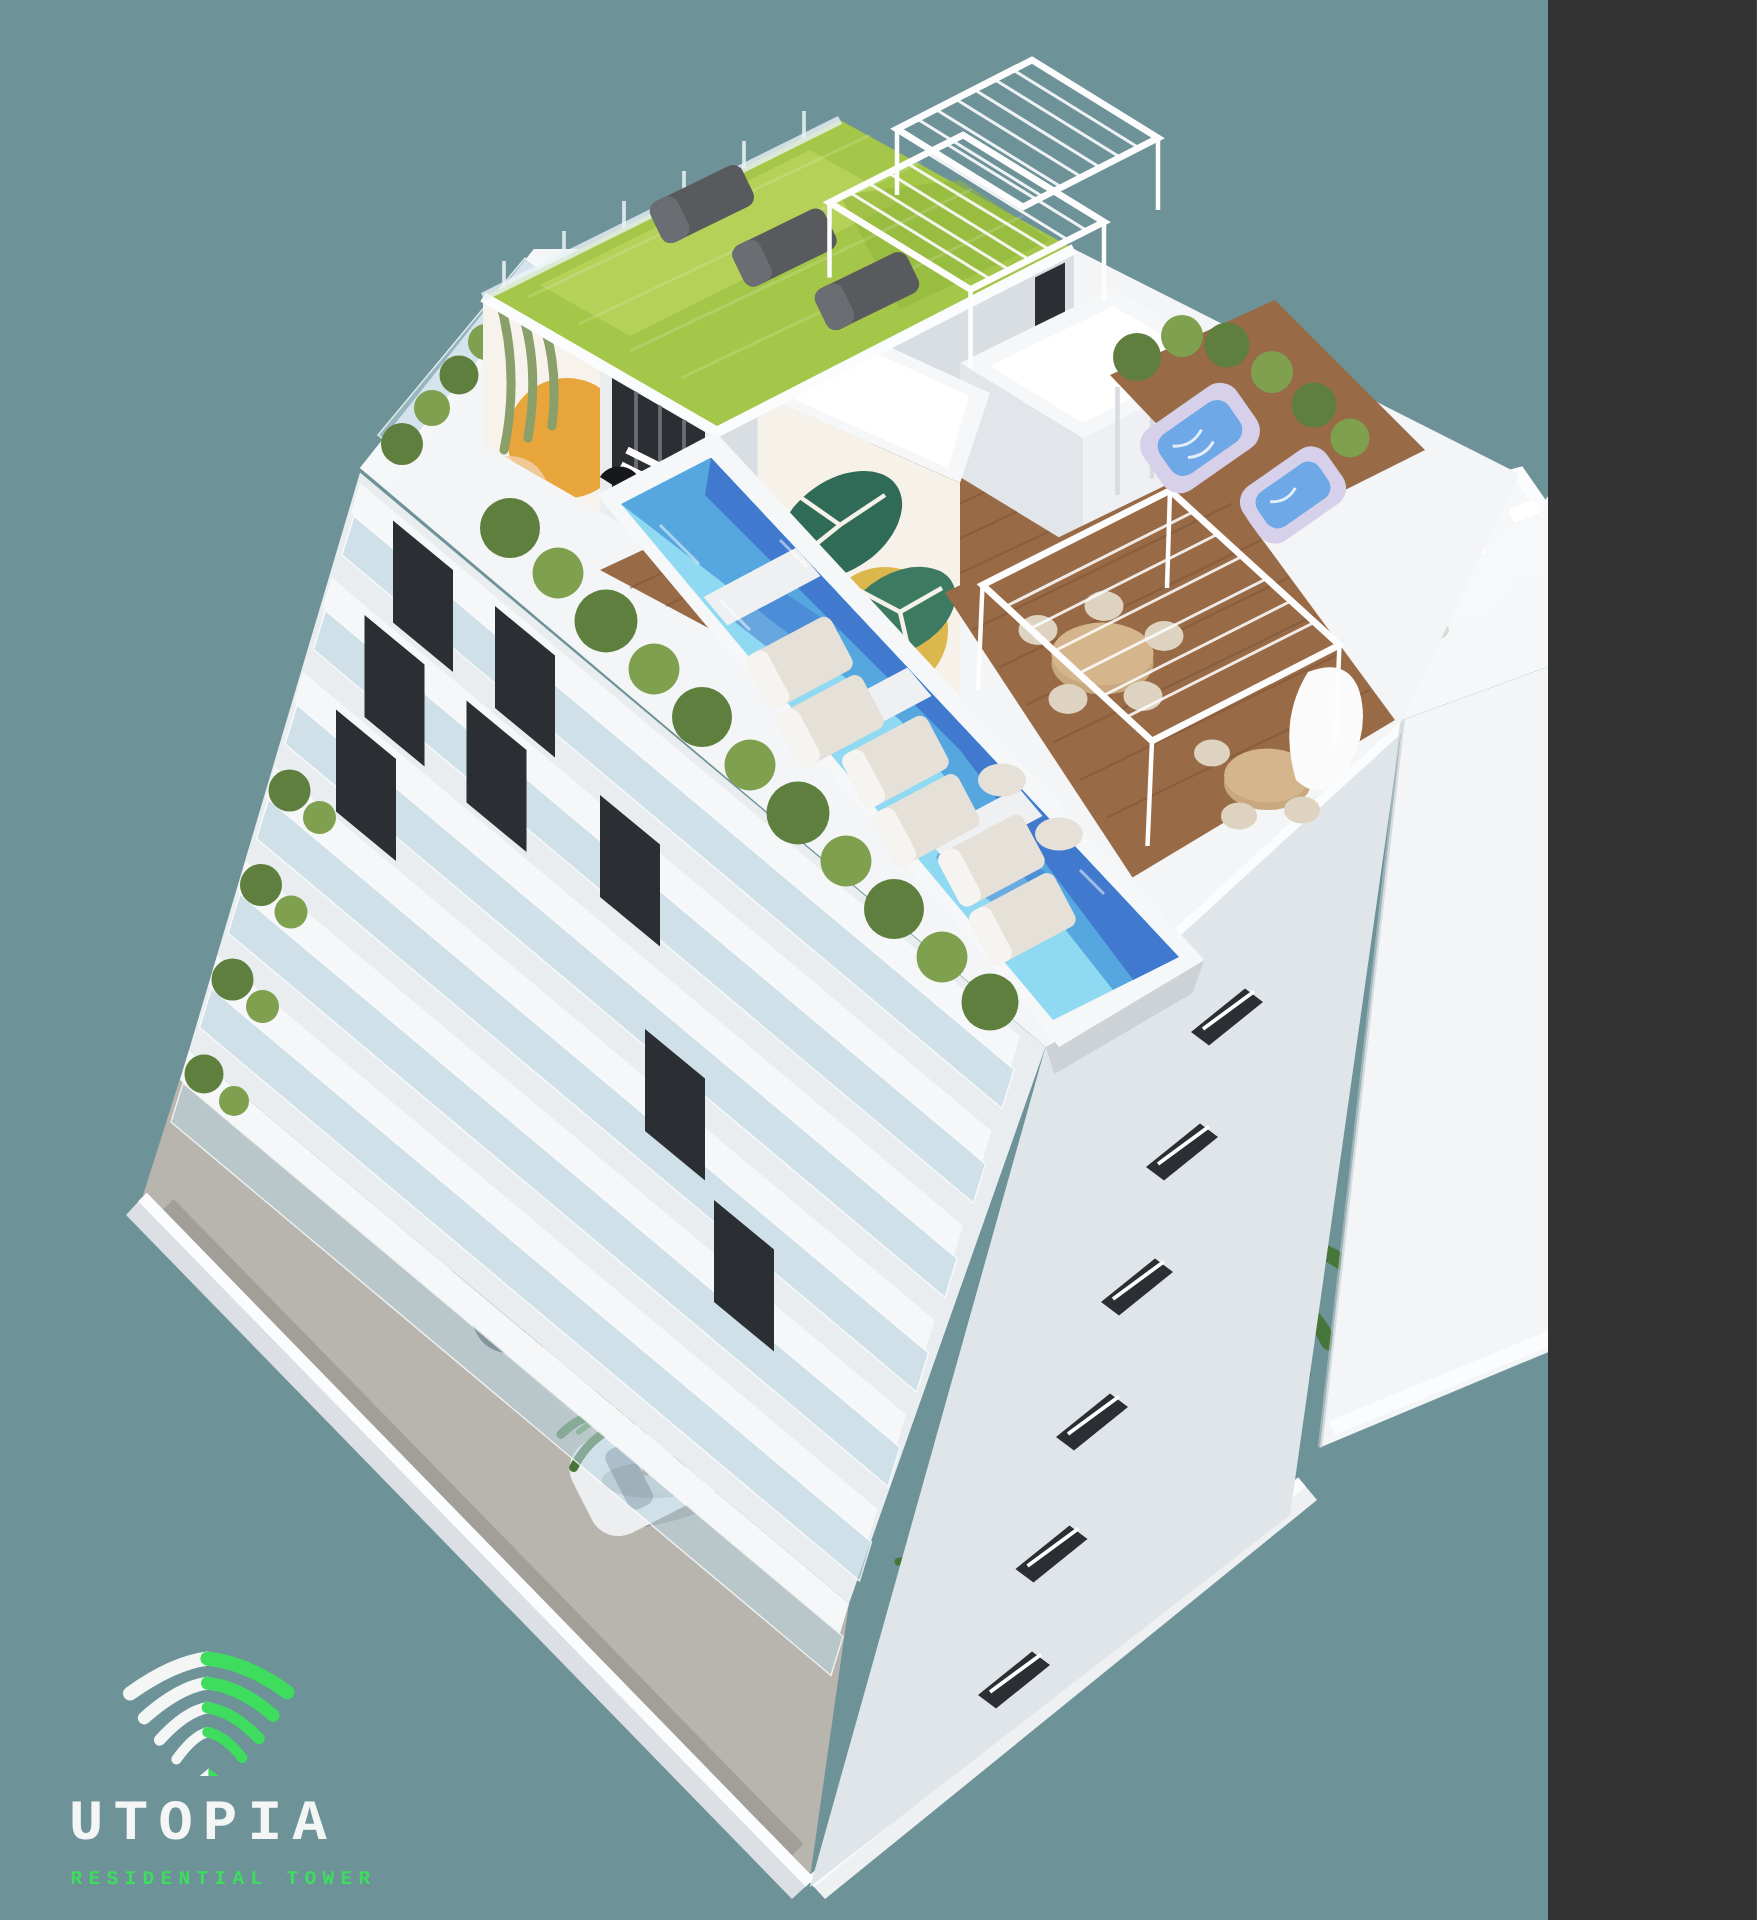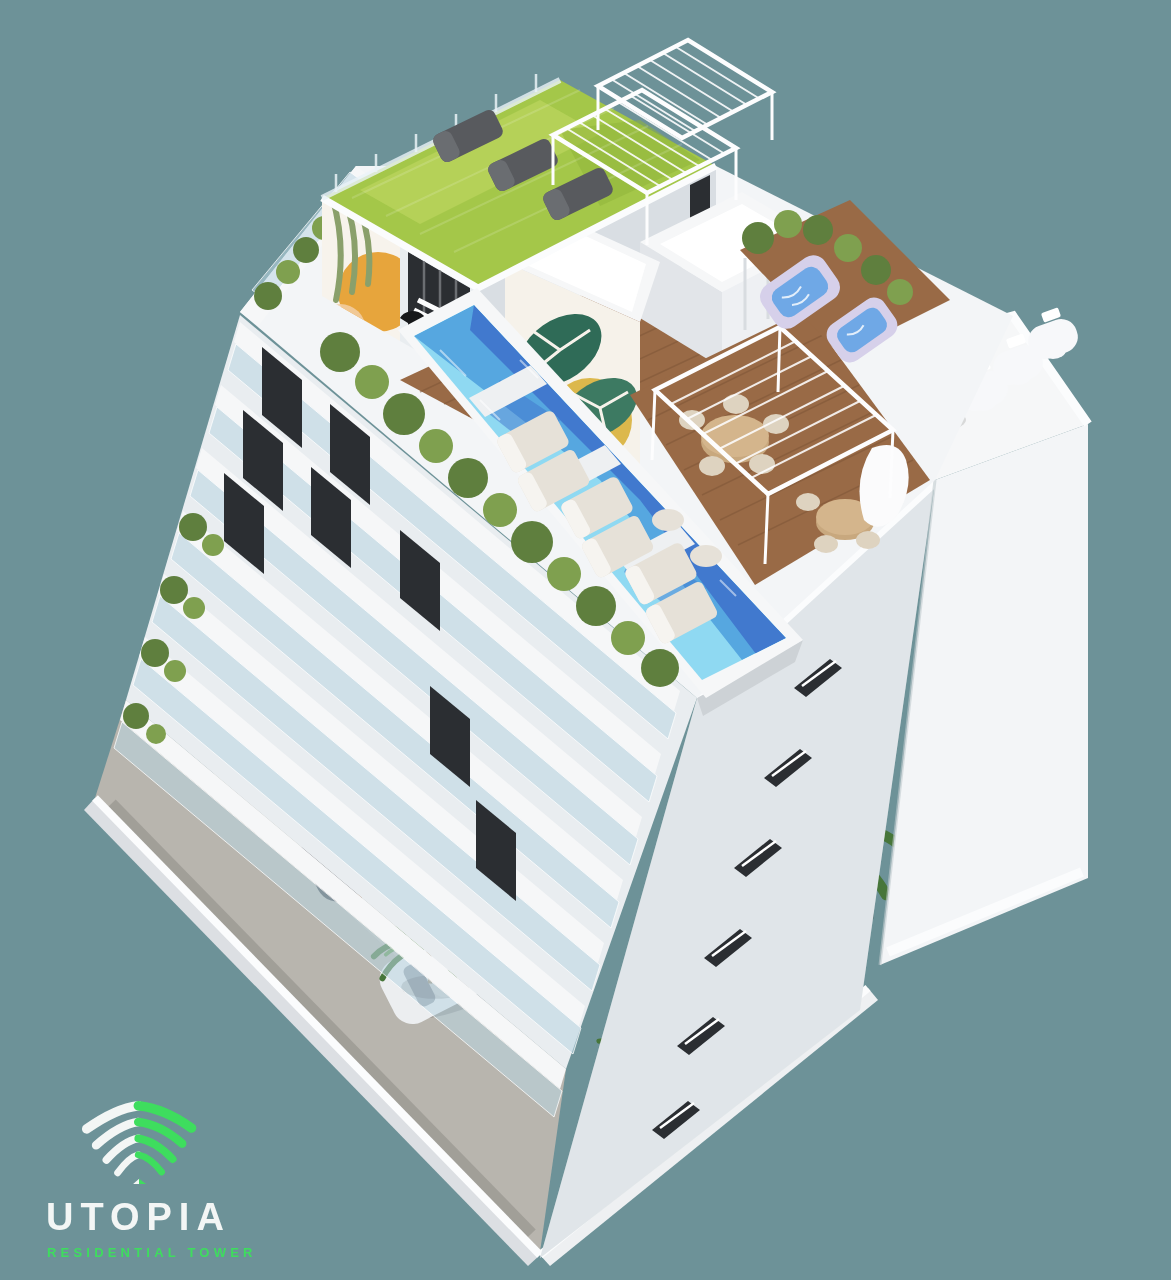--- a/index.html
+++ b/index.html
@@ -1,18 +1,18 @@
 <!DOCTYPE html>
 <html style="--background: #6D9298; --logo-green: #3EDD5E; --text-white: #F3F6F5; --building-white: #F3F5F7; --building-light: #E9EDF0; --building-shade: #D9DEE3; --marble-white: #F6F7F8; --glass-blue: #BAD6E2; --window-dark: #2B2E32; --pool-light: #8FD9F2; --pool-mid: #56A7E0; --pool-deep: #3F74CC; --grass-green: #A4C749; --grass-light: #BCD65F; --hedge-green: #5F7F3E; --hedge-light: #7FA04F; --palm-green: #47763A; --wood-brown: #996A46; --wood-dark: #7C5436; --sand-tan: #C8A87E; --chair-cream: #DED3C0; --concrete: #B8B5AE; --car-dark: #41454A; --car-white: #ECEEF0; --tub-lavender: #D6D0EA; --tub-water: #6FA8E6; --mural-orange: #E7A53C; --mural-yellow: #D9B13B; --mural-leaf: #2F6B57; --mural-palm: #8AA06B; --lounger-gray: #585A5E; --cushion-warm: #E6E1D8;"><head>
 <meta charset="utf-8">
 <style>
   html,body{margin:0;padding:0;background:#333;}
-  .stage{position:relative;width:1171px;height:1280px;overflow:hidden;
+  .stage{position:relative;width:1032px;height:1280px;overflow:hidden;
          background:var(--background,#6D9298);
-         font-family:Liberation Sans, sans-serif;}
+         font-family:Liberation Mono, monospace;}
   .scene{position:absolute;left:0;top:0;}
 
   
   .f-bg{fill:var(--background)}
   .f-white{fill:var(--building-white)}
   .f-light{fill:var(--building-light)}
   .f-shade{fill:var(--building-shade)}
   .f-marble{fill:var(--marble-white)}
   .f-glass{fill:var(--glass-blue);fill-opacity:.55;stroke:#ffffff;stroke-opacity:.75;stroke-width:1}
   .f-window{fill:var(--window-dark)}

